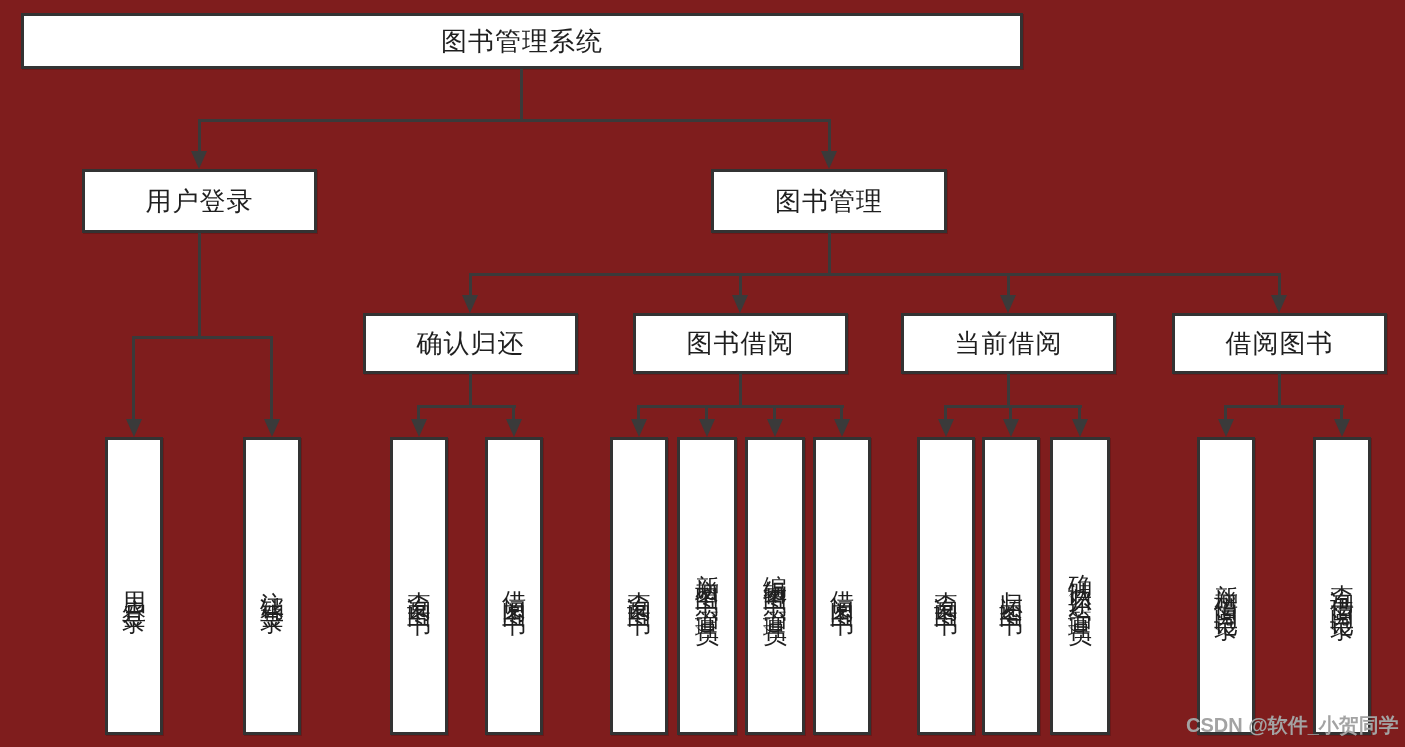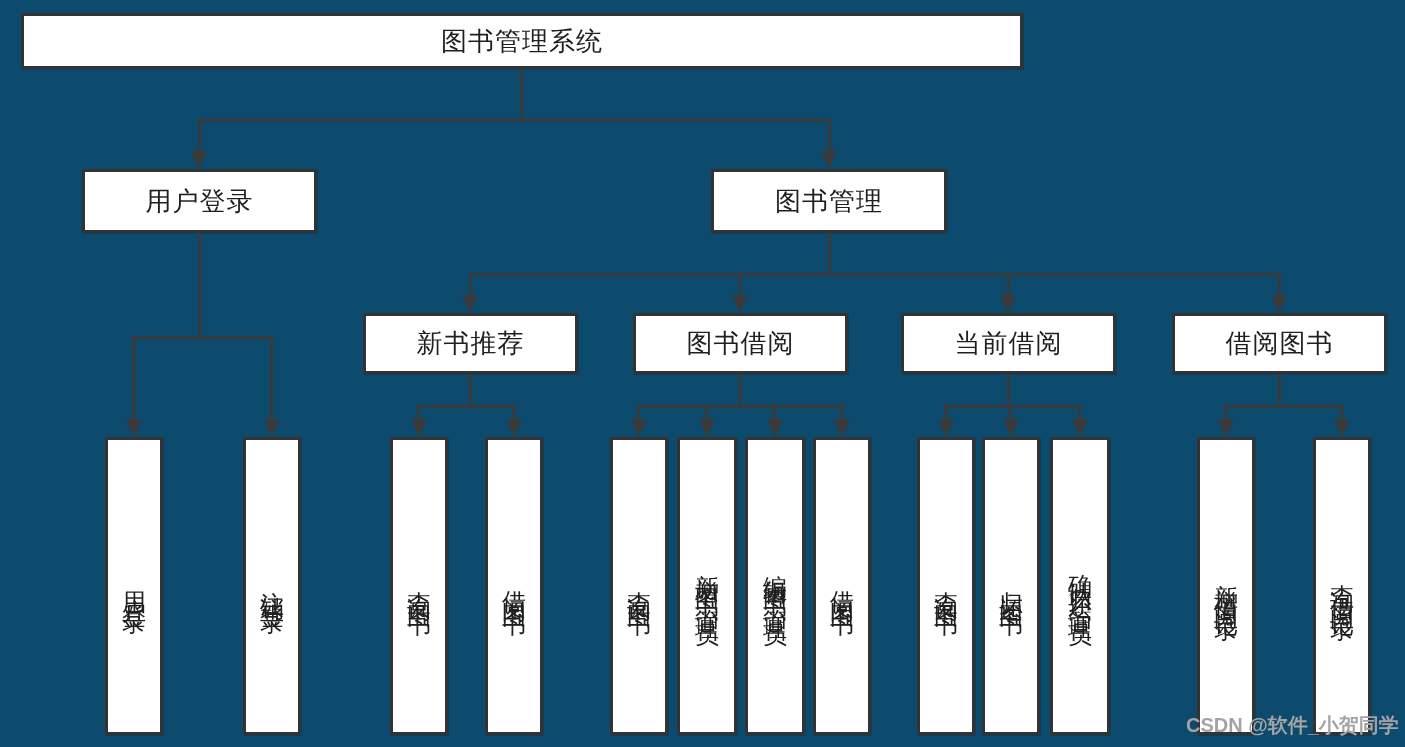--- a/index.html
+++ b/index.html
@@ -5,21 +5,21 @@
   html, body {
     margin: 0;
     padding: 0;
     background: #ffffff;
     font-family: "Liberation Sans", "DejaVu Sans", sans-serif;
   }
   .canvas {
     position: relative;
     width: 1405px;
     height: 747px;
-    background: #0c4a6e;
+    background: #7f1d1d;
     overflow: hidden;
   }
   .box {
     position: absolute;
     box-sizing: border-box;
     background: #ffffff;
     border: 3px solid #333333;
     display: flex;
     align-items: center;
     justify-content: center;
@@ -94,21 +94,21 @@
   <div class="vline" style="left:469px; top:273px; height:24px;"></div>
   <div class="arrow" style="left:462px; top:295px;"></div>
   <div class="vline" style="left:739px; top:273px; height:24px;"></div>
   <div class="arrow" style="left:732px; top:295px;"></div>
   <div class="vline" style="left:1007px; top:273px; height:24px;"></div>
   <div class="arrow" style="left:1000px; top:295px;"></div>
   <div class="vline" style="left:1278px; top:273px; height:24px;"></div>
   <div class="arrow" style="left:1271px; top:295px;"></div>
 
   <div class="box" style="left:363px; top:313px; width:215px; height:61px;">
-    <span>新书推荐</span>
+    <span>确认归还</span>
   </div>
   <div class="box" style="left:901px; top:313px; width:215px; height:61px;">
     <span>当前借阅</span>
   </div>
   <div class="box" style="left:633px; top:313px; width:215px; height:61px;">
     <span>图书借阅</span>
   </div>
   <div class="box" style="left:1172px; top:313px; width:215px; height:61px;">
     <span>借阅图书</span>
   </div>

